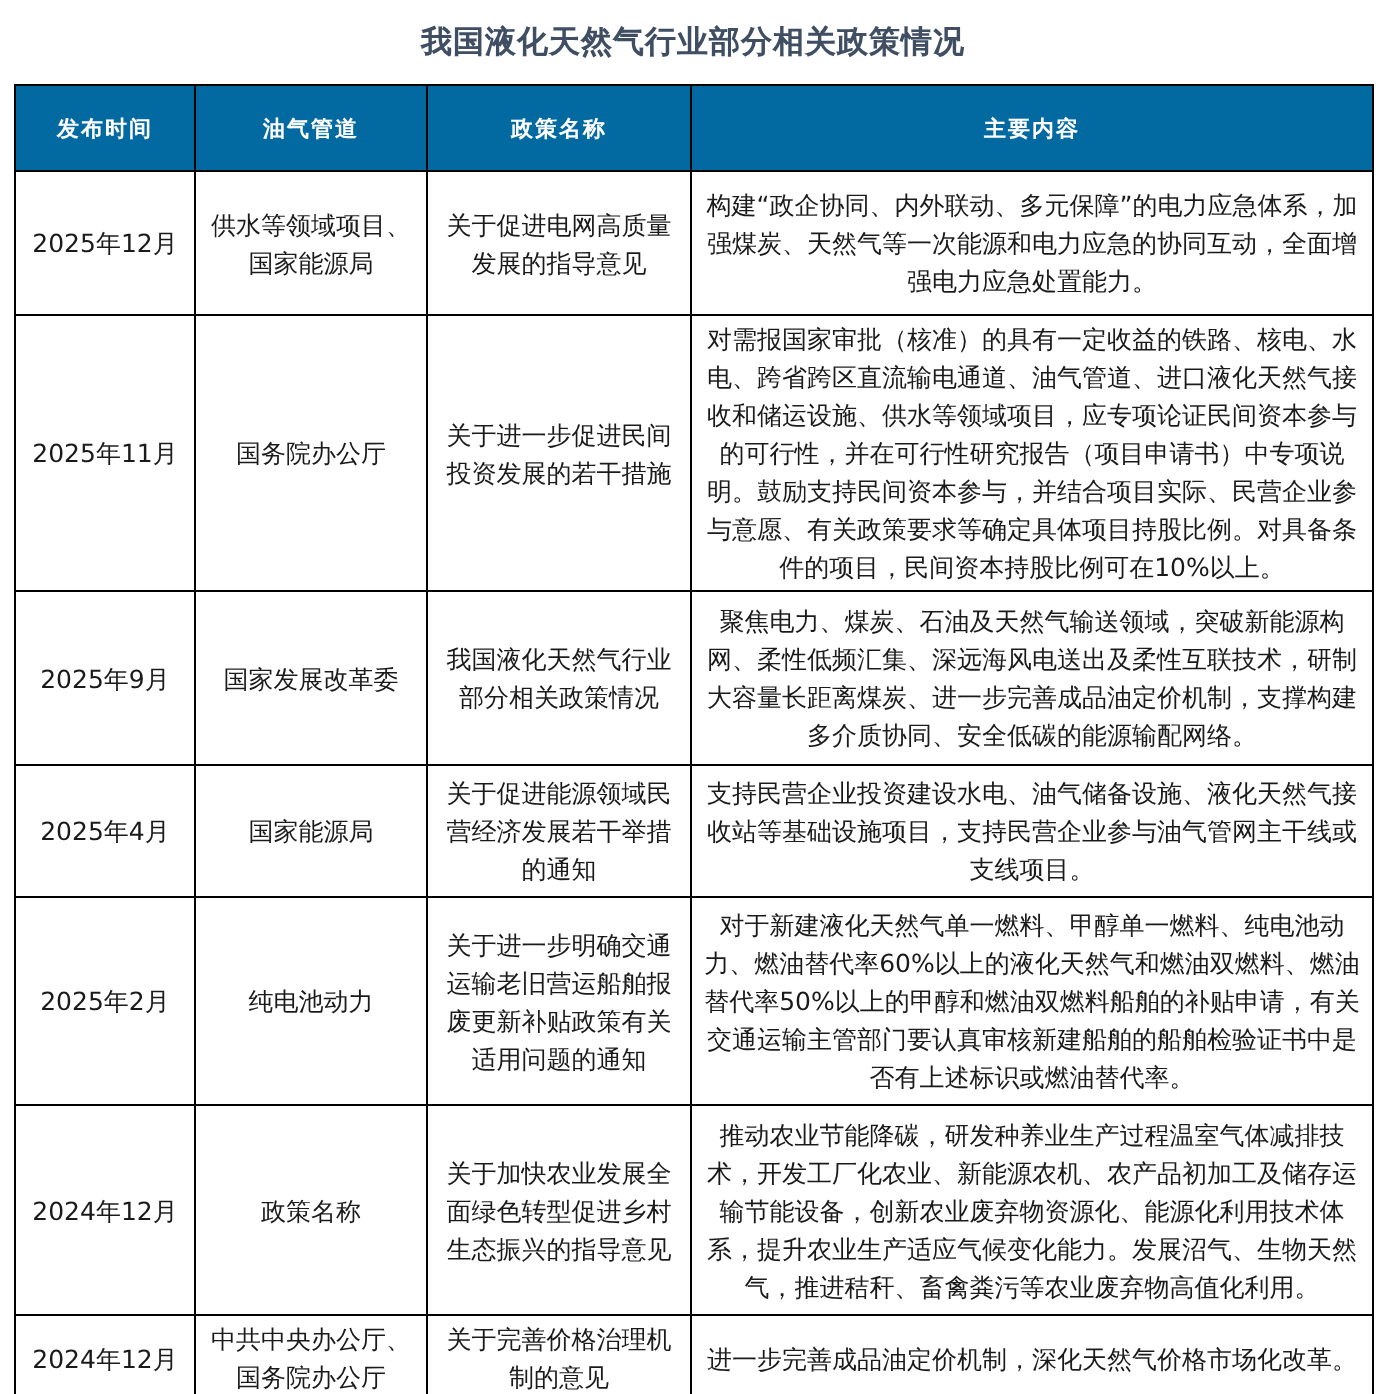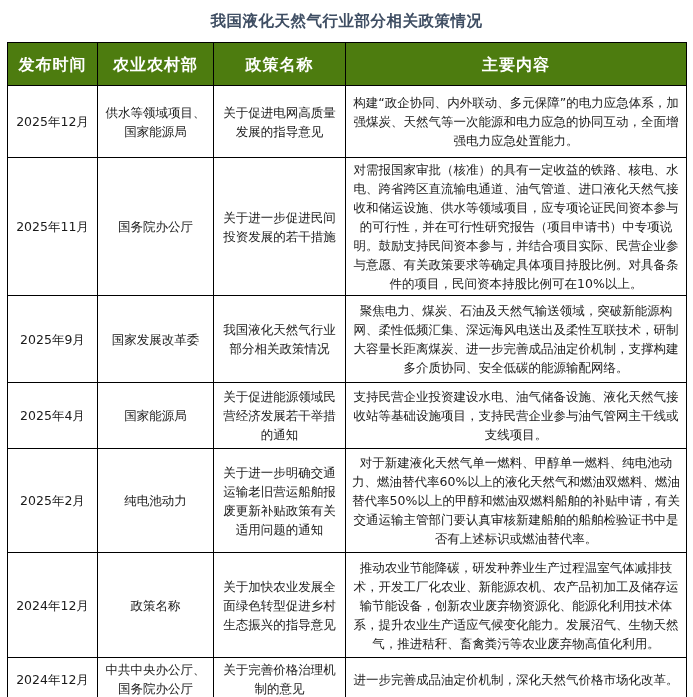--- a/index.html
+++ b/index.html
@@ -40,24 +40,24 @@
   table.policy-table th,
   table.policy-table td {
     border: 1px solid #000000;
     text-align: center;
     vertical-align: middle;
     padding: 2px 5px;
     line-height: 19px;
     word-break: break-all;
   }
   table.policy-table thead th {
-    background: #4d7c0f;
+    background: #0369a1;
     color: #ffffff;
     font-weight: bold;
-    font-size: 16px;
+    font-size: 11px;
     height: 38px;
     letter-spacing: 1px;
   }
   tr.r1 { height: 72px; }
   tr.r2 { height: 134px; }
   tr.r3 { height: 87px; }
   tr.r4 { height: 66px; }
   tr.r5 { height: 104px; }
   tr.r6 { height: 105px; }
   tr.r7 { height: 38px; }
@@ -72,21 +72,21 @@
   <table class="policy-table">
     <colgroup>
       <col class="c1">
         <col class="c2">
         <col class="c3">
         <col class="c4">
     </colgroup>
     <thead>
       <tr>
         <th>发布时间</th>
-        <th>农业农村部</th>
+        <th>油气管道</th>
         <th>政策名称</th>
         <th>主要内容</th>
       </tr>
     </thead>
     <tbody>
       <tr class="r1">
         <td>2025年12月</td>
         <td>供水等领域项目、国家能源局</td>
         <td>关于促进电网高质量发展的指导意见</td>
         <td>构建“政企协同、内外联动、多元保障”的电力应急体系，加强煤炭、天然气等一次能源和电力应急的协同互动，全面增强电力应急处置能力。</td>

